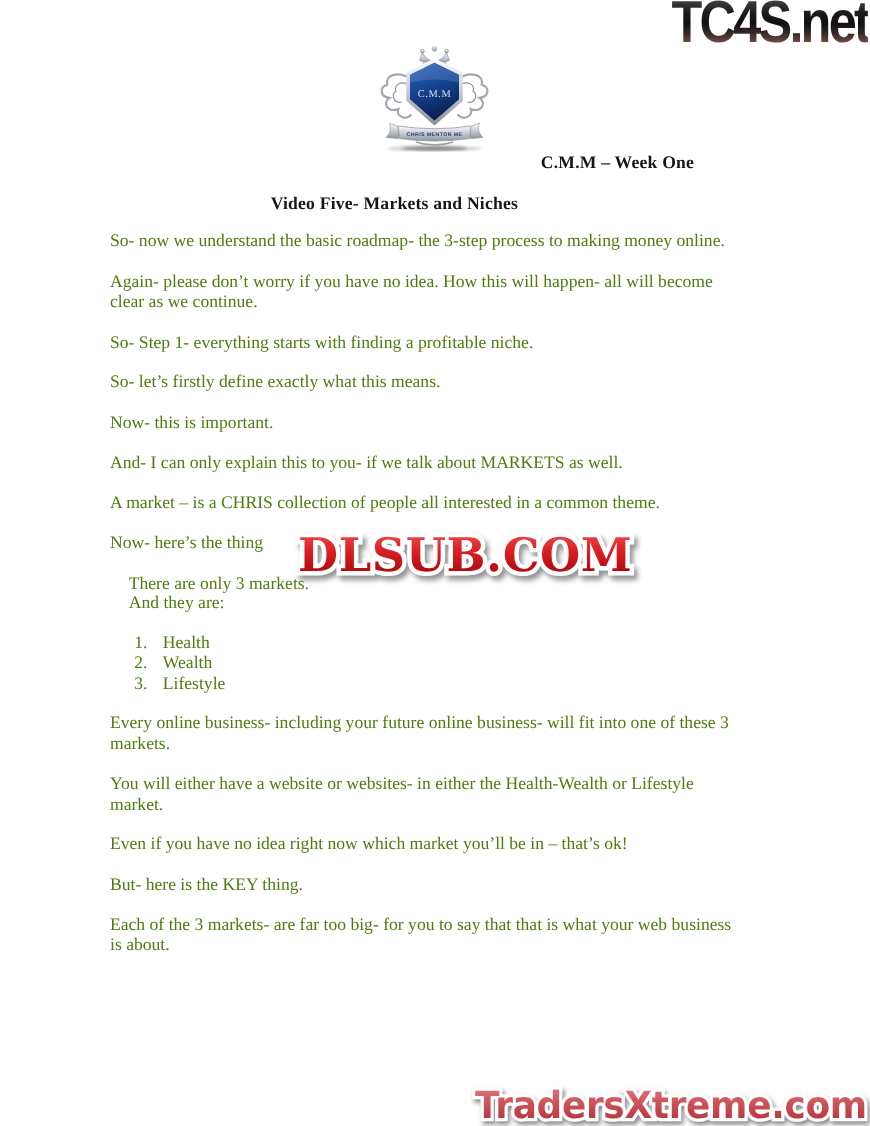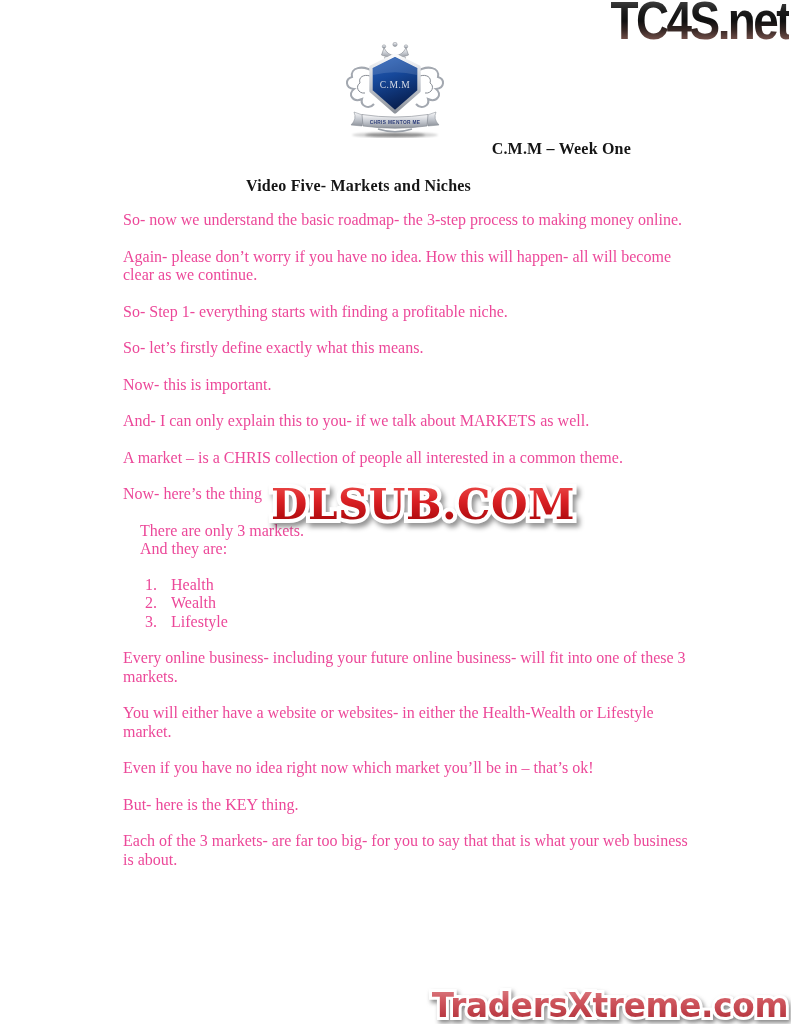--- a/index.html
+++ b/index.html
@@ -15,22 +15,22 @@
     position:absolute;top:140px;left:0;width:631px;text-align:right;
     font-size:16px;font-weight:bold;color:#151515;letter-spacing:.2px;
   }
   .h-sub{
     position:absolute;top:177px;left:0;width:653px;text-align:center;
     font-size:16px;font-weight:bold;color:#151515;letter-spacing:.2px;padding-left:32px;
   }
 
   
   .doc-body{
-    position:absolute;left:123px;top:211px;width:570px;
-    font-size:16px;line-height:18.5px;color:#ec4899;
+    position:absolute;left:100px;top:211px;width:570px;
+    font-size:16px;line-height:18.5px;color:#4d7c0f;
   }
   .doc-body p{margin:0 0 18px 0;}
   .doc-body p.tight{margin:17px;font-family:Liberation Serif, serif;}
   .doc-body ol{
     margin:0 0 18px 0;padding:0 0 0 38px;
   }
   .doc-body ol li{padding-left:10px;}
 
   
   .tc4s{

